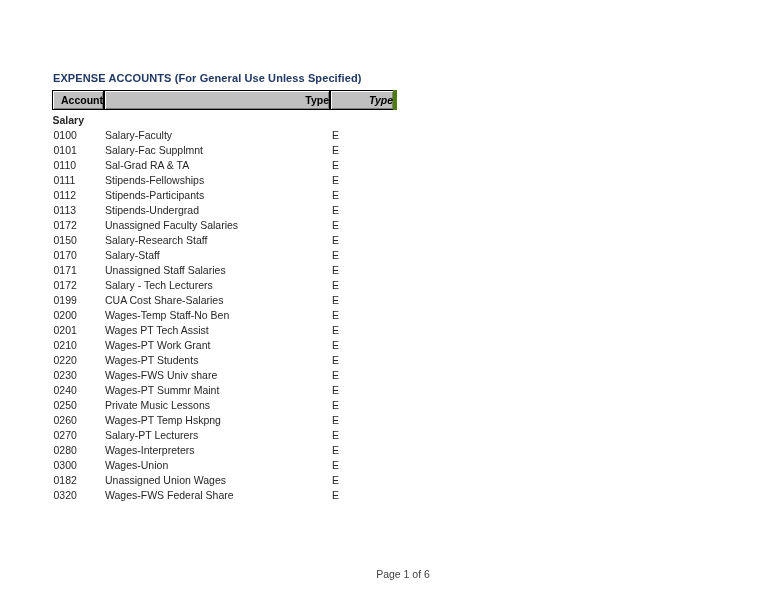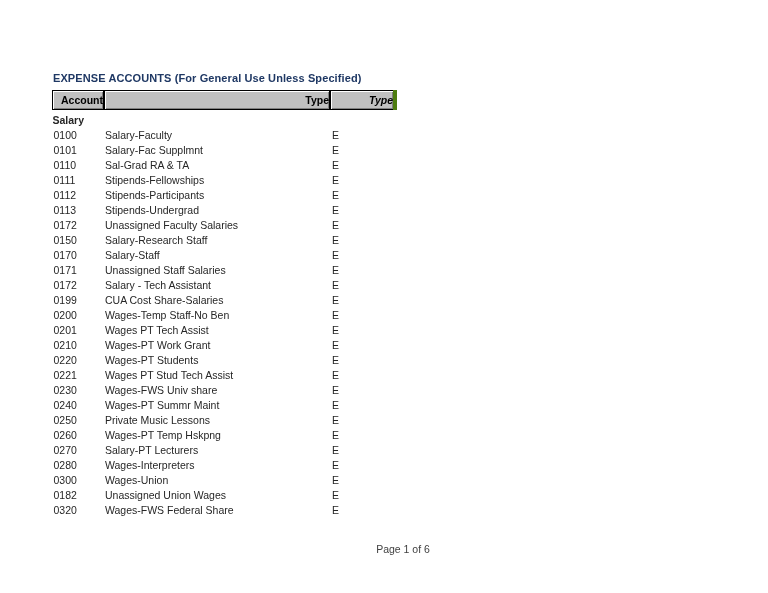--- a/index.html
+++ b/index.html
@@ -98,21 +98,21 @@
     padding-top: 2px;
   }
 
   
   tr.group-row.first td { padding-top: 3px; }
 
   
   .footer {
     position: absolute;
     left: 0;
-    top: 535px;
+    top: 560px;
     width: 768px;
     text-align: center;
     font-size: 10.5px;
     color: #3f3f3f;
   }
   .footer .page-label {
     display: inline-block;
     margin-left: 38px;
   }
 </style>
@@ -181,21 +181,21 @@
             <td class="c-descr">Salary-Staff</td>
             <td class="c-type">E</td>
           </tr>
           <tr>
             <td class="c-account">0171</td>
             <td class="c-descr">Unassigned Staff Salaries</td>
             <td class="c-type">E</td>
           </tr>
           <tr>
             <td class="c-account">0172</td>
-            <td class="c-descr">Salary - Tech Assistant</td>
+            <td class="c-descr">Salary - Tech Lecturers</td>
             <td class="c-type">E</td>
           </tr>
           <tr>
             <td class="c-account">0199</td>
             <td class="c-descr">CUA Cost Share-Salaries</td>
             <td class="c-type">E</td>
           </tr>
           <tr>
             <td class="c-account">0200</td>
             <td class="c-descr">Wages-Temp Staff-No Ben</td>
@@ -207,25 +207,20 @@
             <td class="c-type">E</td>
           </tr>
           <tr>
             <td class="c-account">0210</td>
             <td class="c-descr">Wages-PT Work Grant</td>
             <td class="c-type">E</td>
           </tr>
           <tr>
             <td class="c-account">0220</td>
             <td class="c-descr">Wages-PT Students</td>
-            <td class="c-type">E</td>
-          </tr>
-          <tr>
-            <td class="c-account">0221</td>
-            <td class="c-descr">Wages PT Stud Tech Assist</td>
             <td class="c-type">E</td>
           </tr>
           <tr>
             <td class="c-account">0230</td>
             <td class="c-descr">Wages-FWS Univ share</td>
             <td class="c-type">E</td>
           </tr>
           <tr>
             <td class="c-account">0240</td>
             <td class="c-descr">Wages-PT Summr Maint</td>

